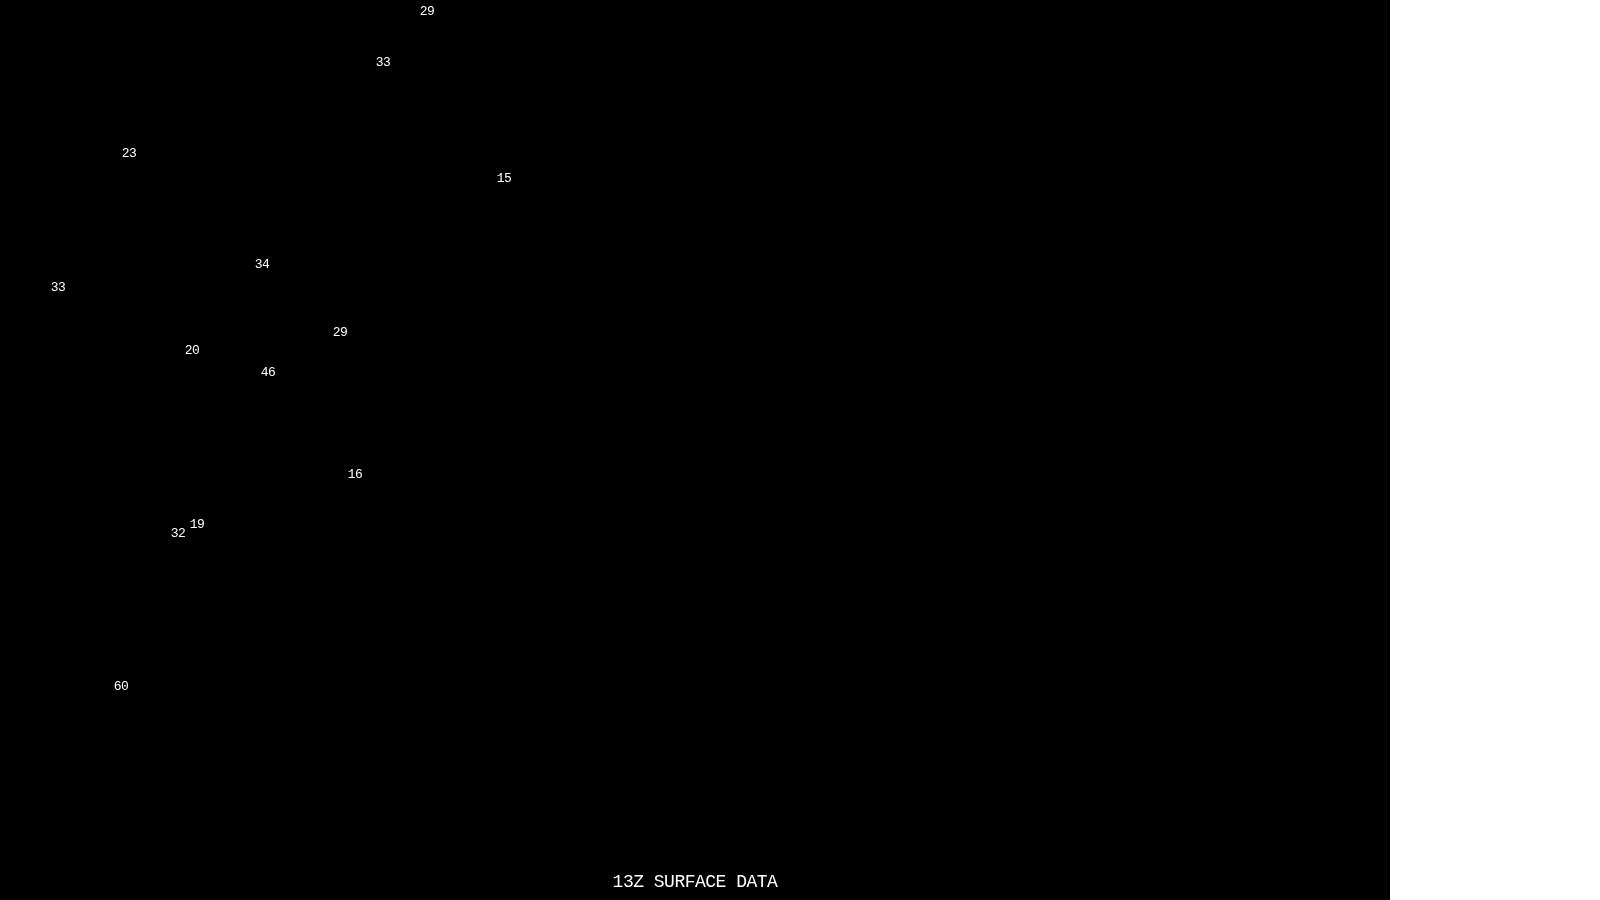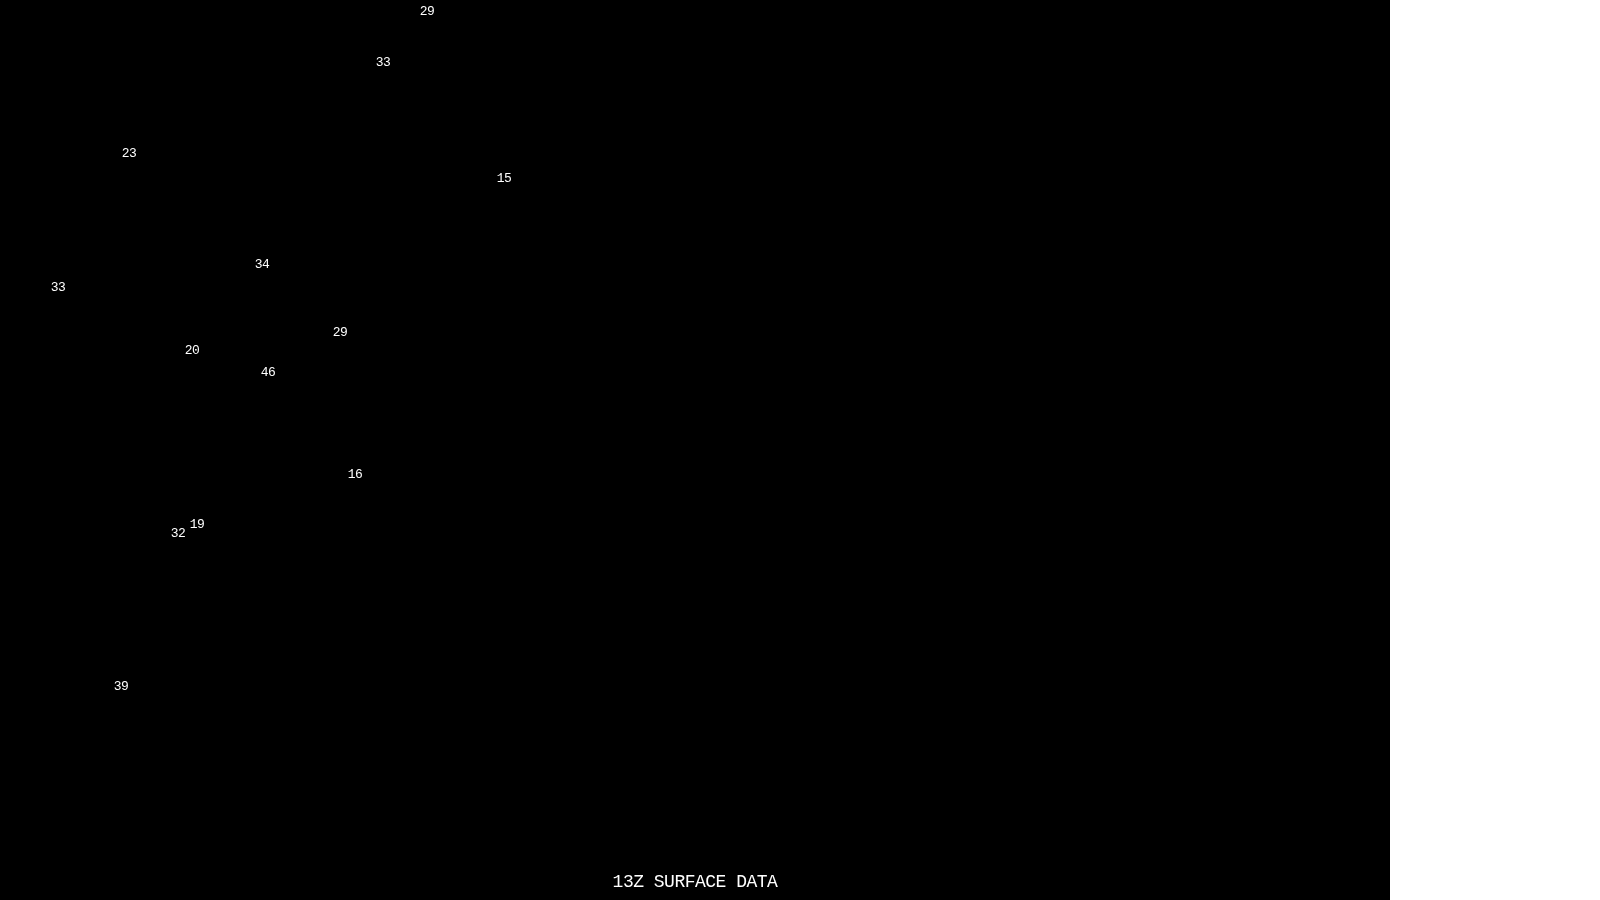--- a/index.html
+++ b/index.html
@@ -46,16 +46,16 @@
       <div class="station-value" style="left: 129px; top: 153px;">23</div>
       <div class="station-value" style="left: 504px; top: 178px; text-align: center;">15</div>
       <div class="station-value" style="left: 262px; top: 264px;">34</div>
       <div class="station-value" style="left: 58px; top: 287px;">33</div>
       <div class="station-value" style="left: 340px; top: 332px;">29</div>
       <div class="station-value" style="left: 192px; top: 350px;">20</div>
       <div class="station-value" style="left: 268px; top: 372px;">46</div>
       <div class="station-value" style="left: 355px; top: 474px;">16</div>
       <div class="station-value" style="left: 197px; top: 524px;">19</div>
       <div class="station-value" style="left: 178px; top: 533px;">32</div>
-      <div class="station-value" style="left: 121px; top: 686px;">39</div>
+      <div class="station-value" style="left: 121px; top: 686px;">60</div>
     </div>
   <div class="plot-caption">13Z SURFACE DATA</div>
 </div>
 
 </body></html>

